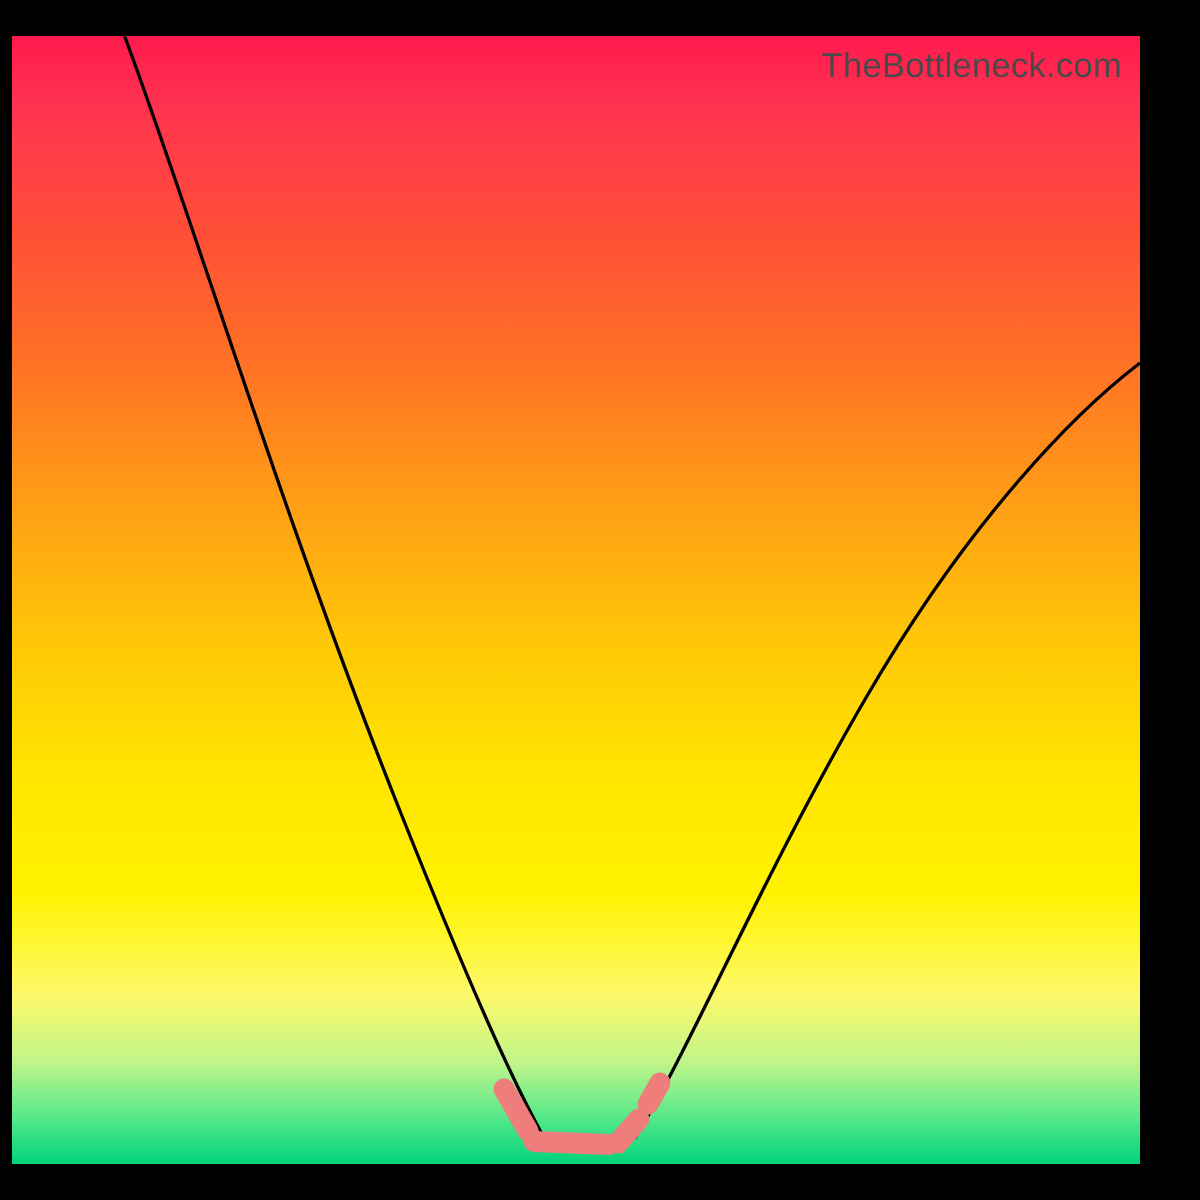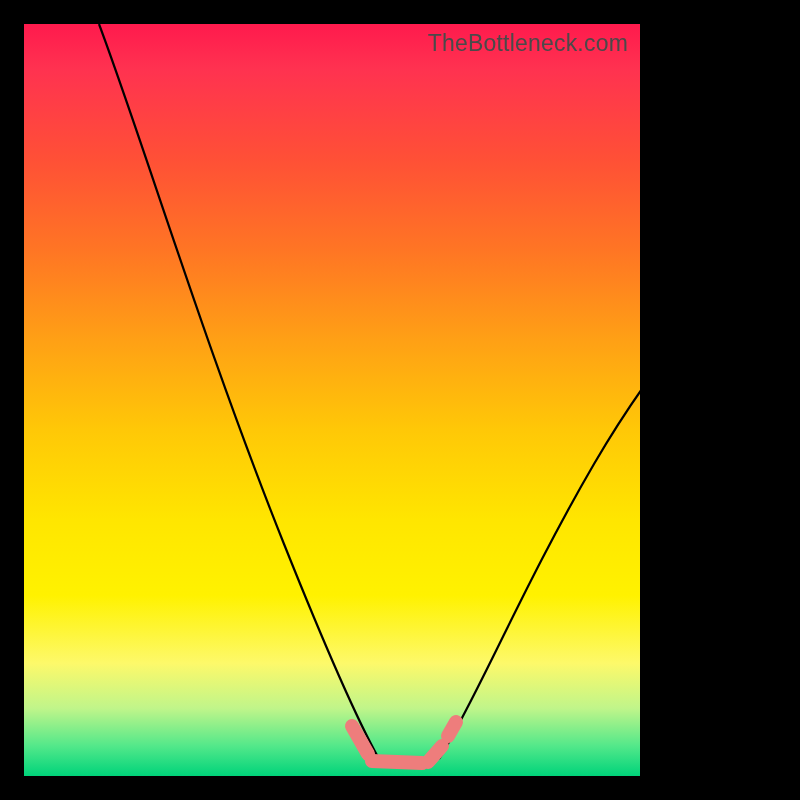--- a/index.html
+++ b/index.html
@@ -6,23 +6,23 @@
     margin: 0;
     padding: 0;
     width: 800px;
     height: 800px;
     background: #000;
     overflow: hidden;
     font-family: Arial, sans-serif;
   }
   .frame {
     position: absolute;
-    left: 24px;
+    left: 8px;
     top: 24px;
-    width: 616px;
+    width: 752px;
     height: 752px;
     background: linear-gradient(to bottom,
       #ff1a4d 0%,
       #ff3250 6%,
       #ff5036 18%,
       #ff7524 30%,
       #ffa015 42%,
       #ffc807 54%,
       #ffe600 66%,
       #fff200 76%,

